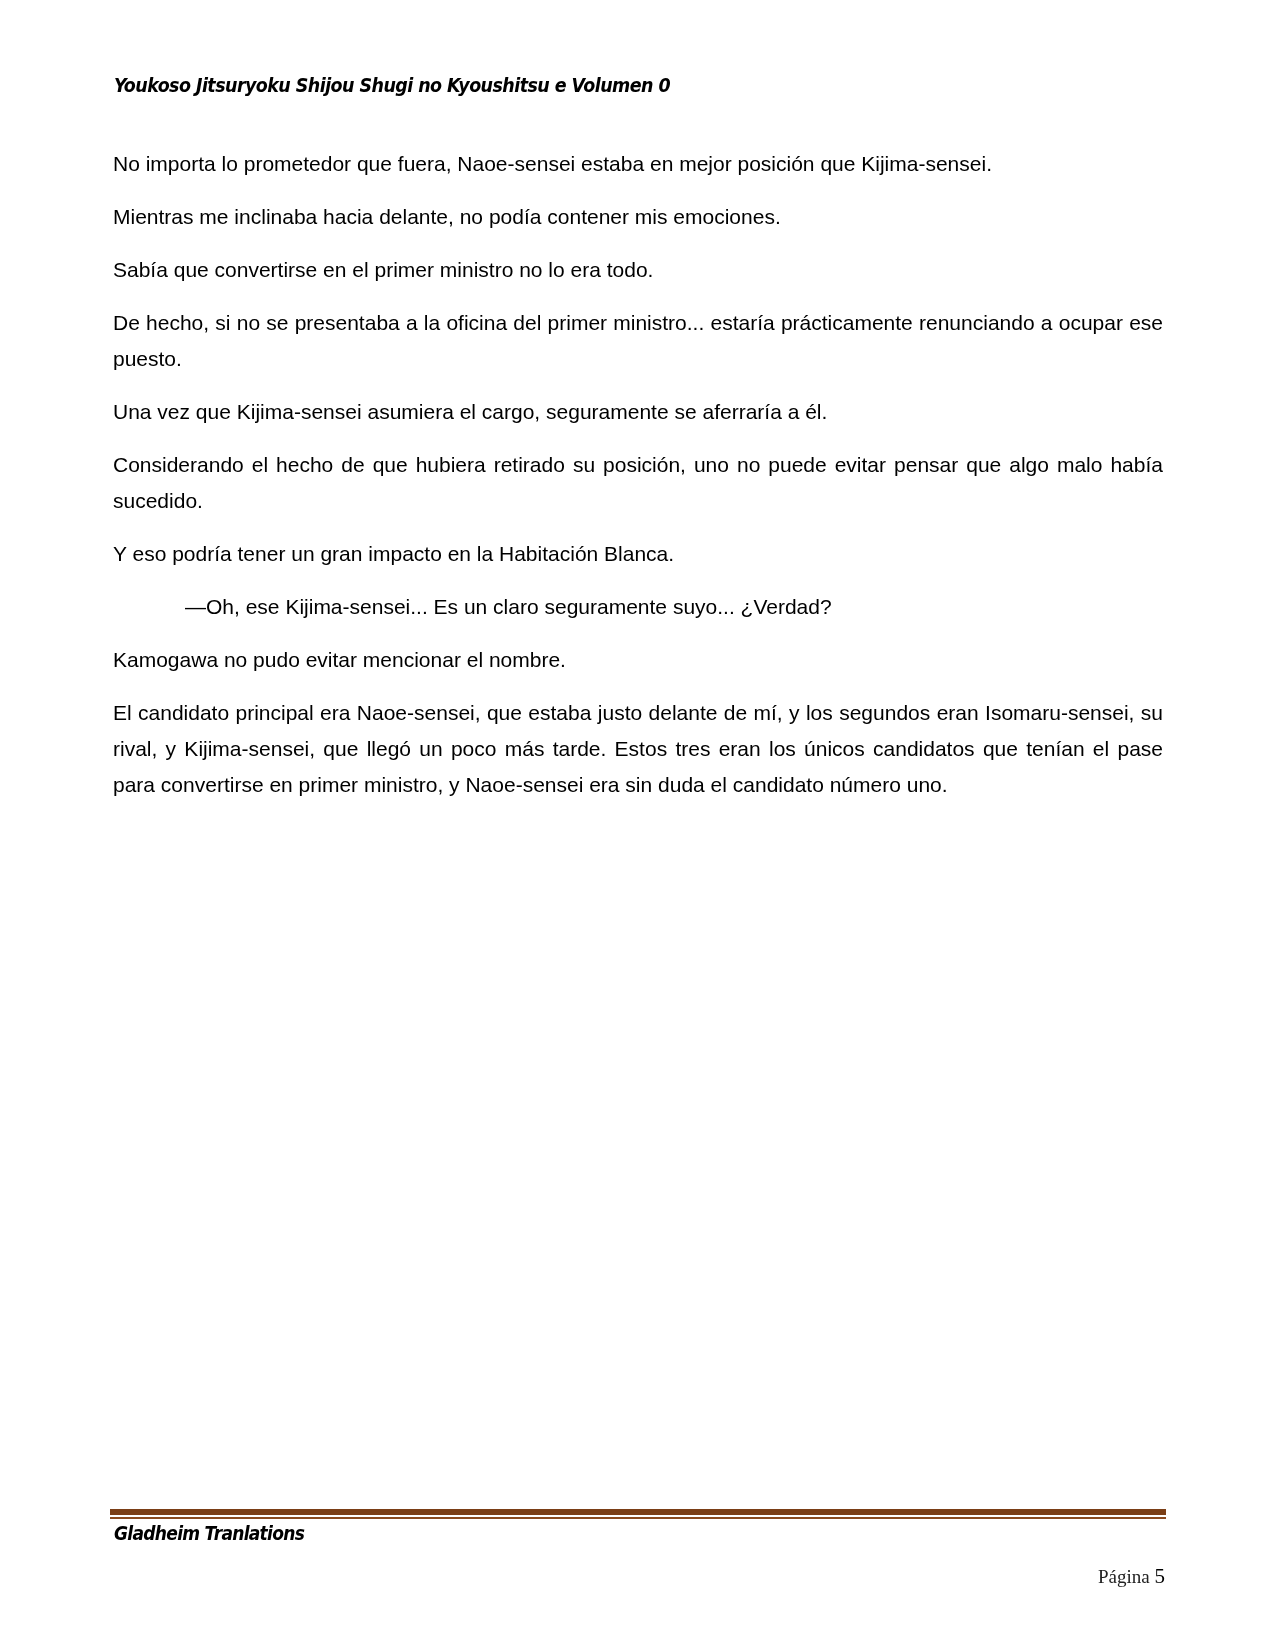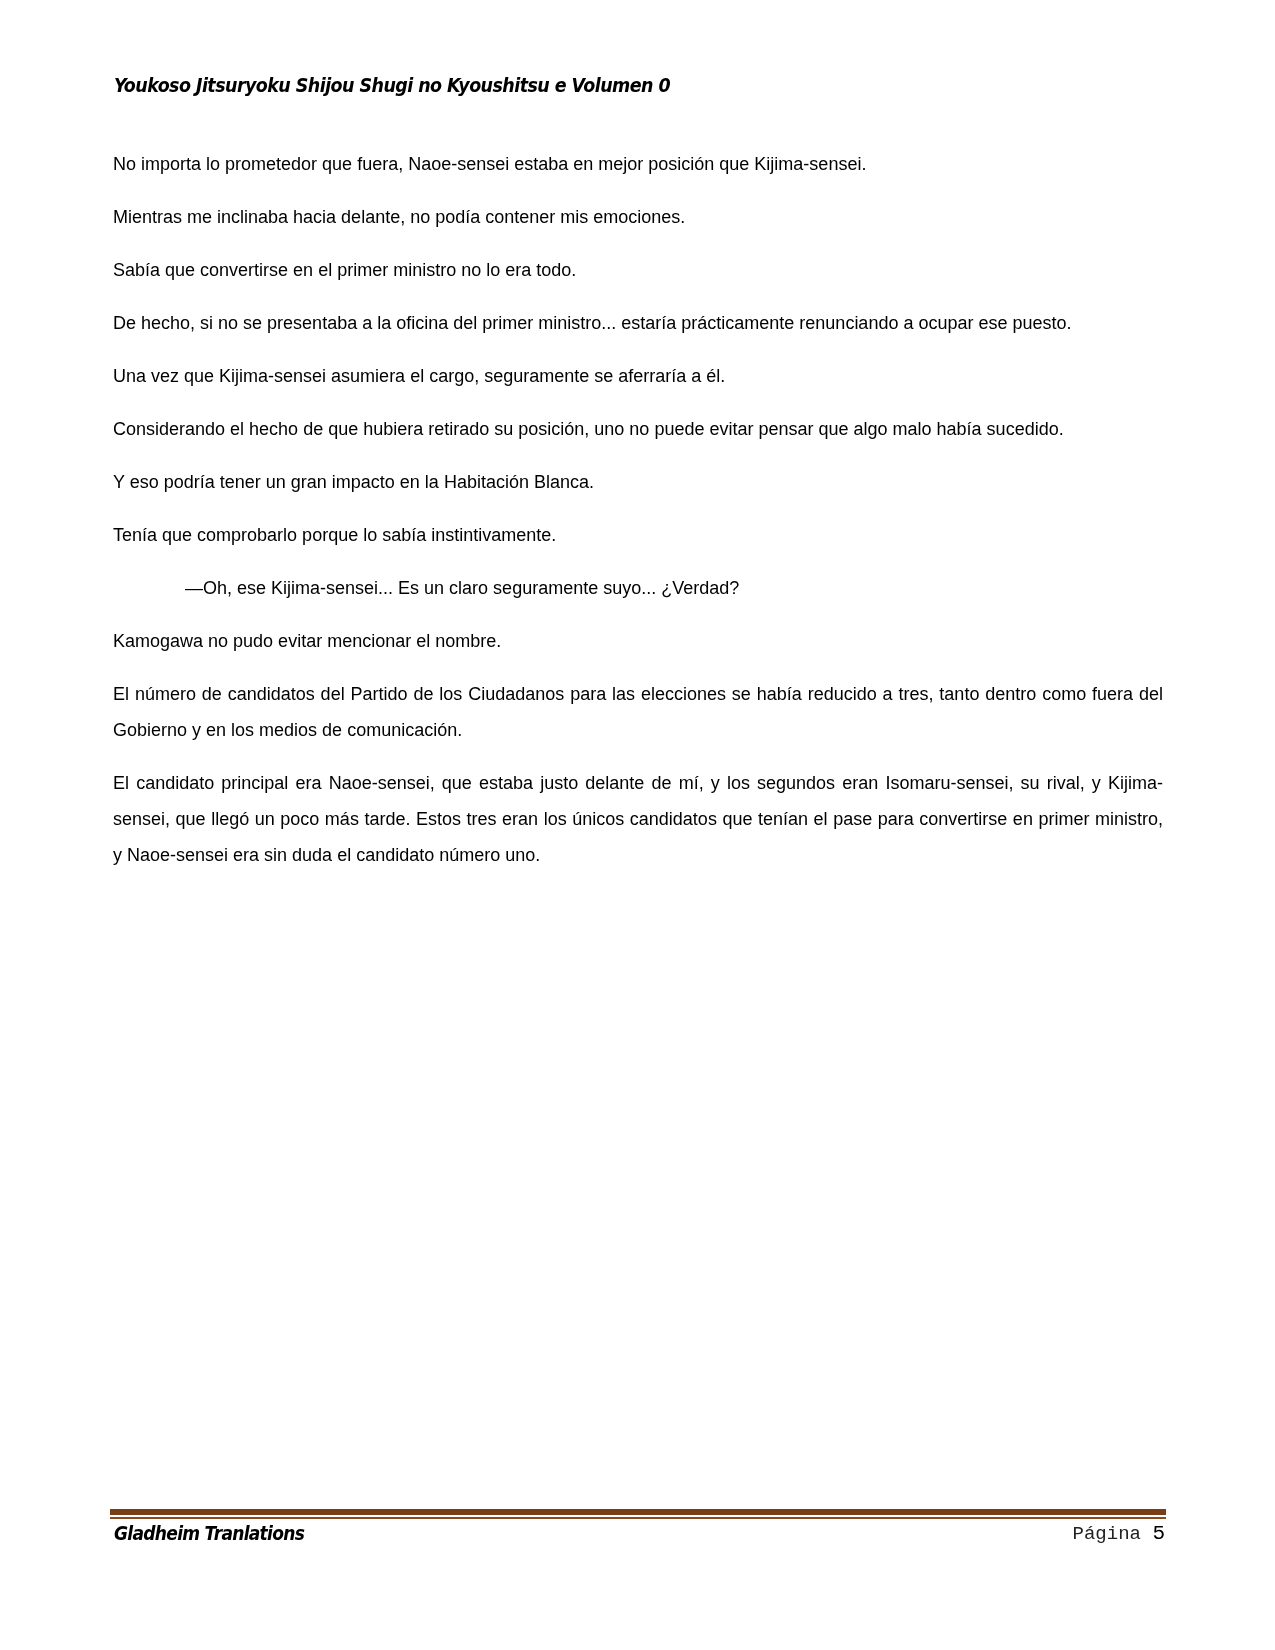--- a/index.html
+++ b/index.html
@@ -26,21 +26,21 @@
       transform: scaleX(0.92);
       transform-origin: left center;
       white-space: nowrap;
     }
     .body-text {
       position: absolute;
       left: 113px;
       top: 146px;
       width: 1050px;
       font-family: "Liberation Sans", sans-serif;
-      font-size: 18px;
+      font-size: 21px;
       line-height: 36px;
       text-align: justify;
     }
     .body-text p {
       margin: 0 0 17px 0;
       padding: 0;
     }
     .body-text p.dialogue {
       text-indent: 72px;
     }
@@ -71,22 +71,22 @@
       font-style: italic;
       font-size: 19px;
       letter-spacing: -0.8px;
       transform: scaleX(0.9);
       transform-origin: left center;
       white-space: nowrap;
     }
     .footer-right {
       position: absolute;
       right: 110px;
-      top: 1522px;
-      font-family: Liberation Mono, monospace;
+      top: 1564px;
+      font-family: Liberation Serif, serif;
       font-size: 19px;
       color: #222222;
       white-space: nowrap;
     }
     .footer-right .page-num {
       font-size: 21px;
       color: #000;
     }
   </style>
 </head>
@@ -95,24 +95,22 @@
 <div class="running-header">Youkoso Jitsuryoku Shijou Shugi no Kyoushitsu e  Volumen 0</div>
 
 <div class="body-text">
   <p>No importa lo prometedor que fuera, Naoe-sensei estaba en mejor posición que Kijima-sensei.</p>
   <p>Mientras me inclinaba hacia delante, no podía contener mis emociones.</p>
   <p>Sabía que convertirse en el primer ministro no lo era todo.</p>
   <p>De hecho, si no se presentaba a la oficina del primer ministro... estaría prácticamente renunciando a ocupar ese puesto.</p>
   <p>Una vez que Kijima-sensei asumiera el cargo, seguramente se aferraría a él.</p>
   <p>Considerando el hecho de que hubiera retirado su posición, uno no puede evitar pensar que algo malo había sucedido.</p>
   <p>Y eso podría tener un gran impacto en la Habitación Blanca.</p>
-  <p>Tenía que comprobarlo porque lo sabía instintivamente.</p>
   <p class="dialogue">—Oh, ese Kijima-sensei... Es un claro seguramente suyo... ¿Verdad?</p>
   <p>Kamogawa no pudo evitar mencionar el nombre.</p>
-  <p>El número de candidatos del Partido de los Ciudadanos para las elecciones se había reducido a tres, tanto dentro como fuera del Gobierno y en los medios de comunicación.</p>
   <p>El candidato principal era Naoe-sensei, que estaba justo delante de mí, y los segundos eran Isomaru-sensei, su rival, y Kijima-sensei, que llegó un poco más tarde. Estos tres eran los únicos candidatos que tenían el pase para convertirse en primer ministro, y Naoe-sensei era sin duda el candidato número uno.</p>
 </div>
 
 <div class="footer-rule">
   <div class="thick"></div>
   <div class="gap"></div>
   <div class="thin"></div>
 </div>
 
 <div class="footer-left">Gladheim Tranlations</div>

